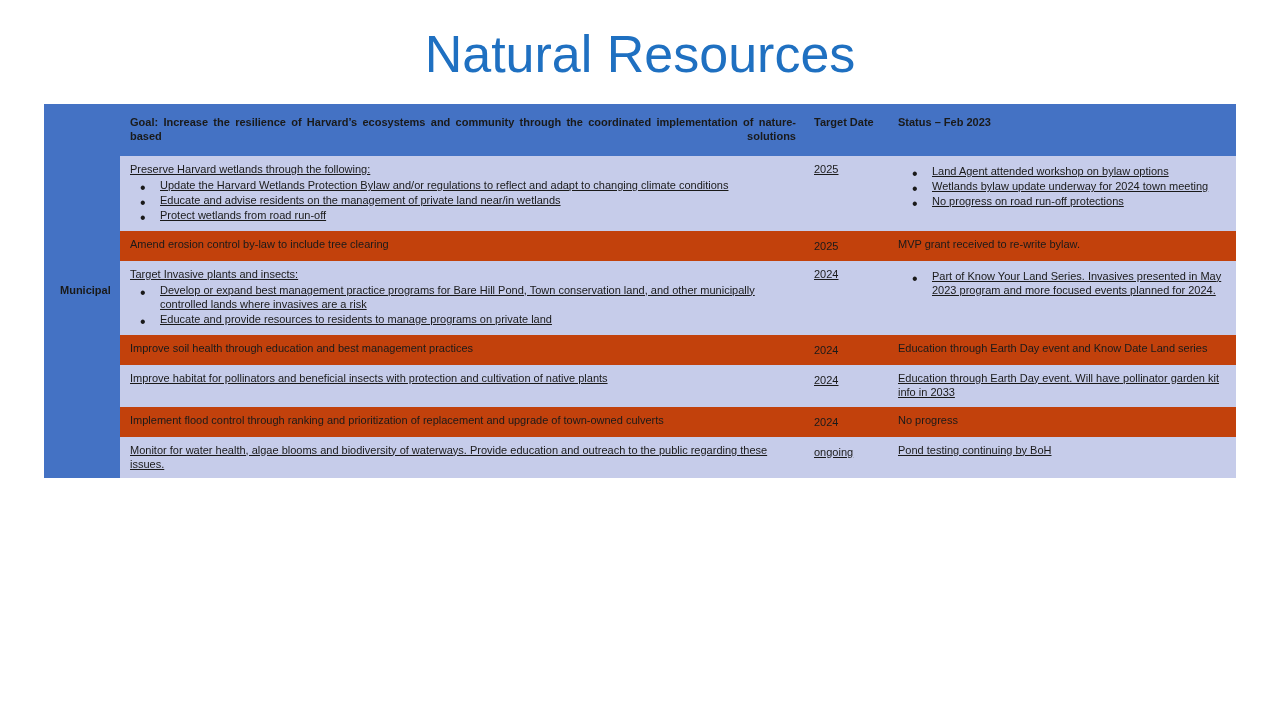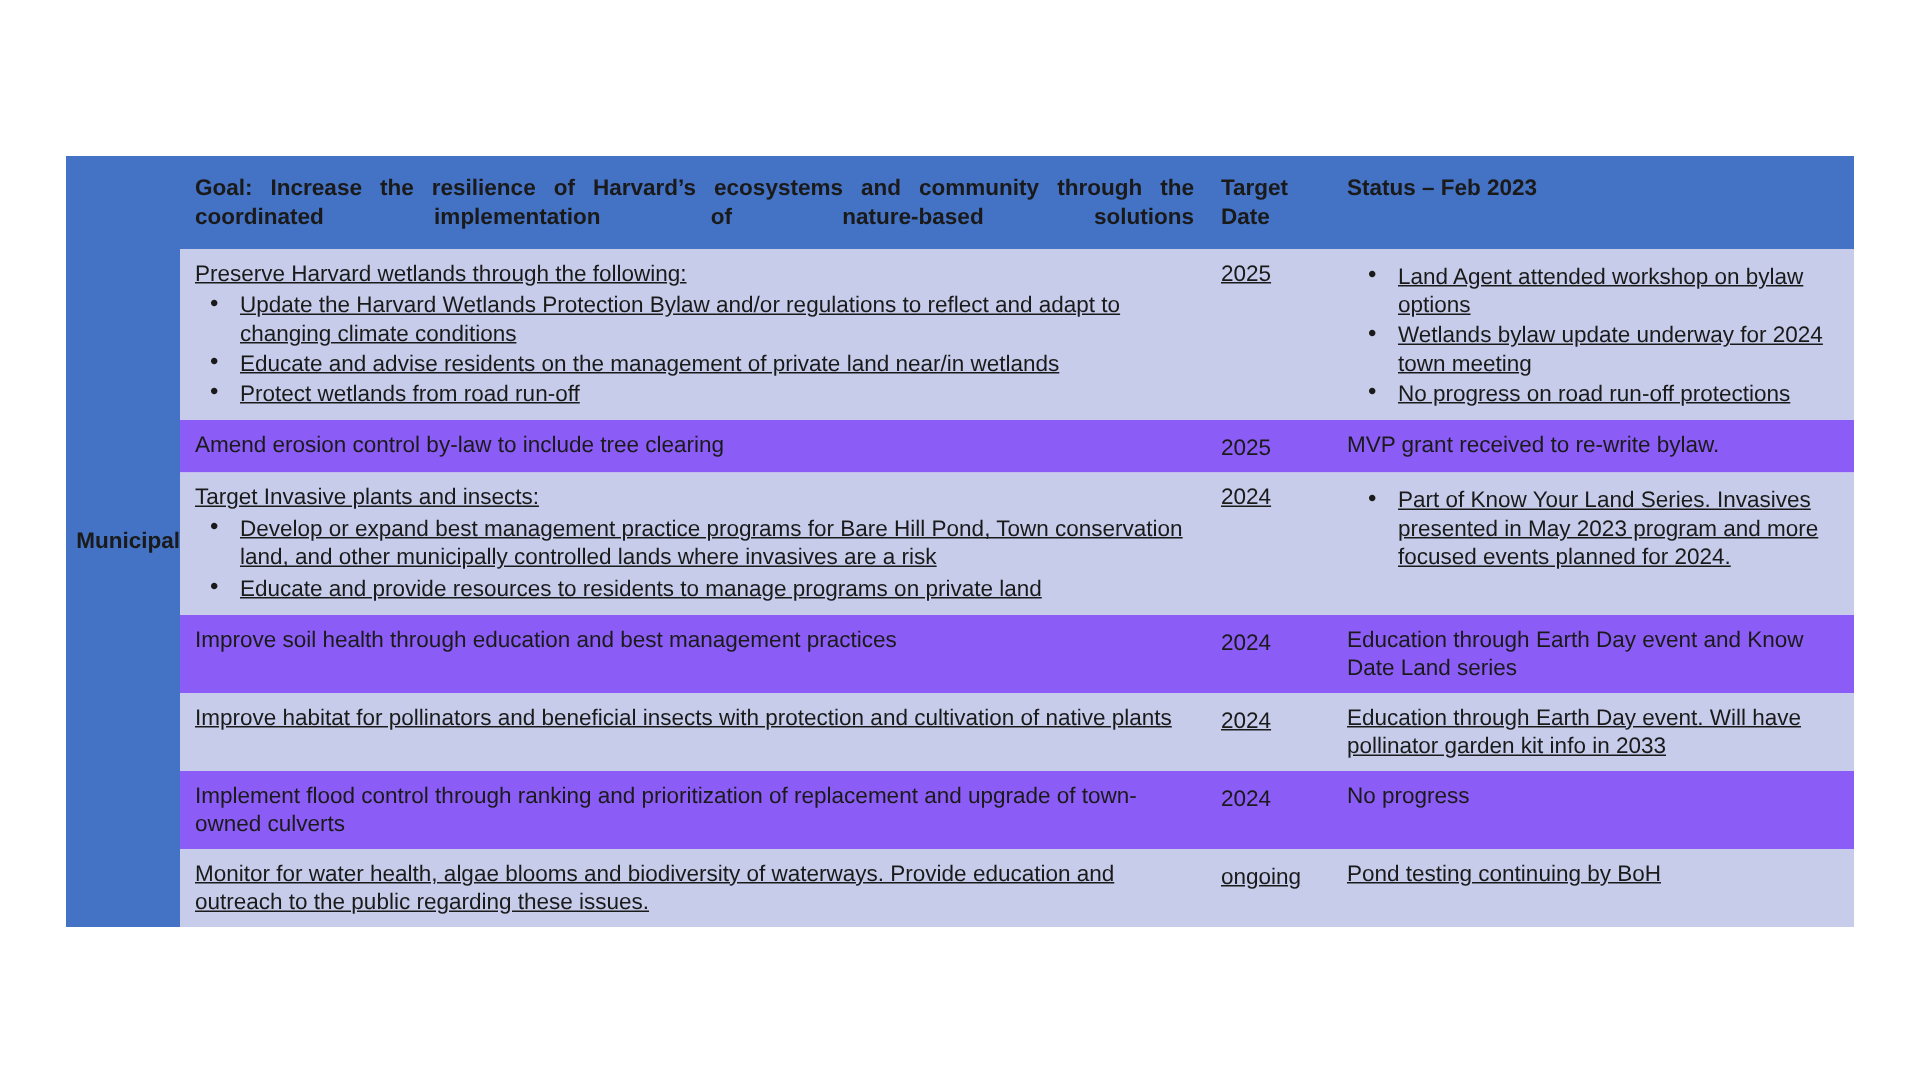--- a/index.html
+++ b/index.html
@@ -35,52 +35,52 @@
     width: 1192px;
   }
   table.goals {
     border-collapse: collapse;
     width: 1192px;
     table-layout: fixed;
   }
   table.goals td {
     vertical-align: top;
     padding: 7px 8px 7px 10px;
-    font-size: 15px;
+    font-size: 11px;
     color: #1a1a1a;
     line-height: 1.27;
   }
   
   col.c-cat   { width: 76px; }
   col.c-goal  { width: 684px; }
   col.c-date  { width: 84px; }
   col.c-stat  { width: 348px; }
 
   .cat-cell {
     background: #4472C4;
     color: #ffffff;
-    text-align: right;
+    text-align: left;
     vertical-align: middle !important;
     font-size: 16.5px;
     font-weight: 700;
-    padding: 0 0 !important;
+    padding: 0 16px !important;
     line-height: 1.3;
   }
   .hdr {
     background: #4472C4;
     color: #ffffff;
     font-weight: 700;
     font-size: 17px;
     line-height: 1.35;
     padding-top: 12px !important;
     padding-bottom: 12px !important;
   }
   .hdr-goal { text-align: justify; text-align-last: justify; }
   .row-a td.body { background: #C6CCEA; text-decoration: underline; }
-  .row-b td.body { background: #8b5cf6; }
+  .row-b td.body { background: #c2410c; }
   .date { font-size: 16px; }
   .small { font-size: 14.5px; }
   ul.bul {
     list-style: none;
     margin: 2px 0 0 0;
     padding: 0;
   }
   ul.bul li {
     position: relative;
     padding-left: 30px;
@@ -97,20 +97,21 @@
   ul.bul.statl li { padding-left: 34px; }
   ul.bul.statl li:before { left: 14px; }
   .lead { margin: 0; }
   td.body.nopad-top { padding-top: 9px; }
 </style>
 </head>
 <body>
 
 <div class="slide">
 
+  <div class="slide-title">Natural Resources</div>
 
   <div class="table-wrap">
     <table class="goals">
       <colgroup>
         <col class="c-cat">
         <col class="c-goal">
         <col class="c-date">
         <col class="c-stat">
       </colgroup>
       <tbody id="tbody">

